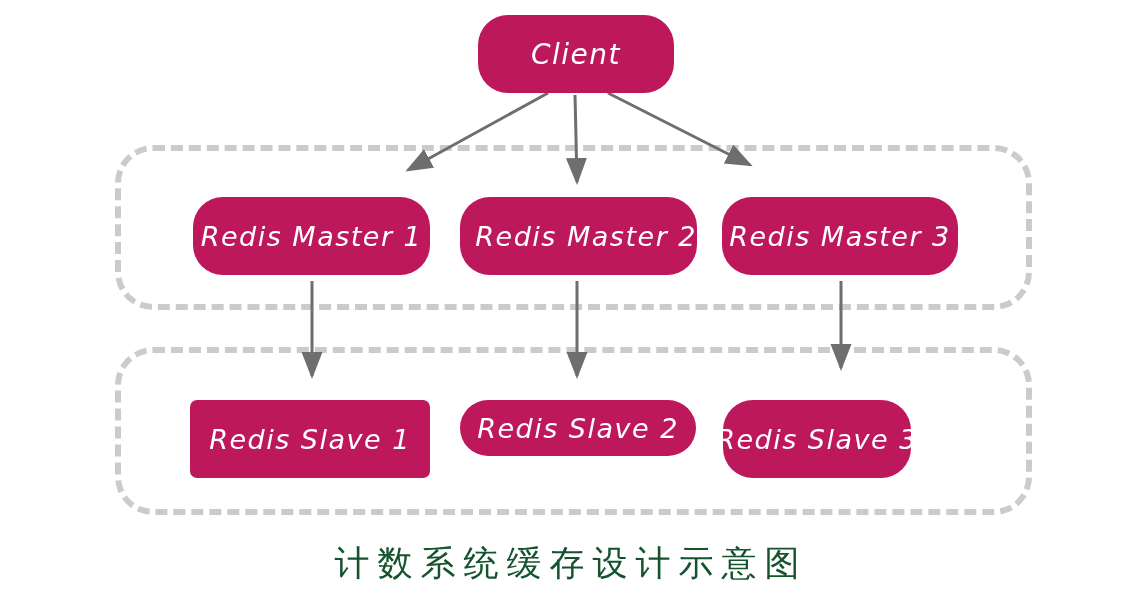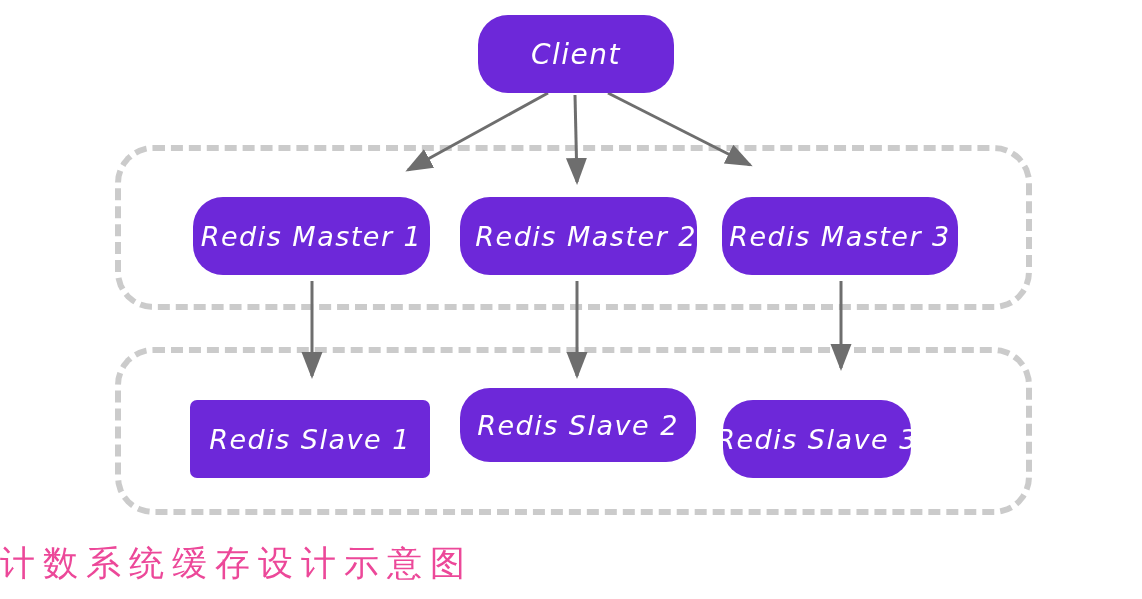--- a/index.html
+++ b/index.html
@@ -10,21 +10,21 @@
   }
   .stage {
     position: relative;
     width: 1142px;
     height: 599px;
     background: #ffffff;
     overflow: hidden;
   }
   .node {
     position: absolute;
-    background: #6d28d9;
+    background: #be185d;
     border-radius: 30px;
     display: flex;
     align-items: center;
     justify-content: center;
     color: #ffffff;
     font-size: 27px;
     font-style: italic;
     letter-spacing: 1.5px;
     font-family: "DejaVu Sans", cursive, sans-serif;
     white-space: nowrap;
@@ -39,35 +39,35 @@
     width: 905px;
     border: 6px dashed #CBCBCB;
     border-radius: 38px;
   }
   .masters-box { top: 145px; height: 153px; }
   .slaves-box  { top: 347px; height: 156px; }
   .master-1 { left: 193px; top: 197px; width: 237px; height: 78px; }
   .master-2 { left: 460px; top: 197px; width: 237px; height: 78px; justify-content: flex-end; }
   .master-3 { left: 722px; top: 197px; width: 236px; height: 78px; }
   .slave-1  { left: 190px; top: 400px; width: 240px; height: 78px; border-radius: 7px; }
-  .slave-2  { left: 460px; top: 388px; width: 236px; height: 74px; }
+  .slave-2  { left: 460px; top: 400px; width: 236px; height: 56px; }
   .slave-3  { left: 723px; top: 400px; width: 188px; height: 78px; }
   .arrow-layer {
     position: absolute;
     left: 0; top: 0;
     width: 1142px; height: 599px;
     pointer-events: none;
   }
   .caption {
     position: absolute;
     left: 0;
     top: 540px;
     width: 1142px;
-    text-align: left;
-    color: #ec4899;
+    text-align: center;
+    color: #14532d;
     font-size: 35px;
     letter-spacing: 8px;
     font-family: "DejaVu Sans", sans-serif;
   }
 </style>
 </head>
 <body>
 
 <div class="stage">
 

